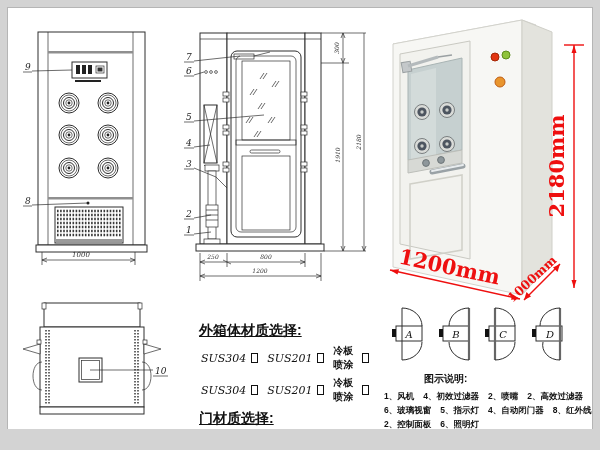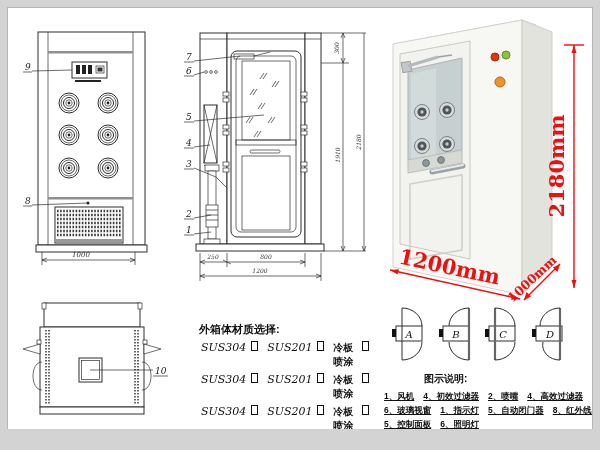--- a/index.html
+++ b/index.html
@@ -10,31 +10,31 @@
   svg{position:absolute;overflow:visible;}
   svg text{font-family:"DejaVu Serif","Liberation Serif",serif;}
   .callout{font-style:italic;font-size:9px;fill:#222;}
   .dim{font-style:italic;font-size:7px;fill:#333;}
   .dimsm{font-style:italic;font-size:6px;fill:#333;}
   .thin{stroke:#2e2e2e;stroke-width:1;fill:none;}
   .thin2{stroke:#2e2e2e;stroke-width:0.7;fill:none;}
   .fillw{fill:#ffffff;}
   
   #materials{position:absolute;left:197px;top:316px;width:172px;z-index:5;}
-  .mat-label{font-size:11px;font-weight:bold;color:#111;margin:6px 0 4px 2px;}
-  .mat-row{display:flex;margin:2px 0 4px 4px;}
+  .mat-label{font-size:14px;font-weight:bold;color:#111;margin:6px 0 4px 2px;text-decoration:underline;}
+  .mat-row{display:flex;align-items:center;margin:2px 0 4px 4px;}
   .sus{font-family:"DejaVu Serif","Liberation Serif",serif;font-style:italic;font-size:11px;color:#111;}
   .cjk-opt{font-size:10px;font-weight:bold;color:#111;}
   .cb{width:8px;height:8px;border:1.5px solid #111;margin-left:5px;margin-right:9px;background:#fff;}
   .cb:last-child{margin-right:0;}
   
   #legend{position:absolute;left:384px;top:372px;width:214px;z-index:5;}
   .legend-title{font-size:10px;font-weight:bold;color:#111;margin-bottom:3px;padding-left:40px;}
   .legend-row{font-size:8.5px;font-weight:bold;color:#111;line-height:14px;white-space:nowrap;}
-  .legend-row span{margin-right:9px;text-decoration:underline;}
+  .legend-row span{margin-right:9px;}
   .redtxt{font-family:"DejaVu Serif","Liberation Serif",serif;font-weight:bold;fill:#ee0f0f;}
 </style>
 </head>
 <body>
 <div id="page">
 
 <svg style="left:20px;top:25px" width="128" height="242" viewBox="0 0 128 242">
   <rect class="thin fillw" x="18" y="7" width="107" height="213"></rect>
   <line class="thin2" x1="28" y1="7" x2="28" y2="220"></line>
   <line class="thin2" x1="113" y1="7" x2="113" y2="220"></line>
@@ -380,20 +380,21 @@
         <span class="cb"></span>
   </div>
   <div class="mat-row">
     <span class="sus">SUS304</span>
         <span class="cb"></span>
     <span class="sus">SUS201</span>
         <span class="cb"></span>
     <span class="cjk-opt">冷板喷涂</span>
         <span class="cb"></span>
   </div>
+  <div class="mat-label">门材质选择:</div>
   <div class="mat-row">
     <span class="sus">SUS304</span>
         <span class="cb"></span>
     <span class="sus">SUS201</span>
         <span class="cb"></span>
     <span class="cjk-opt">冷板喷涂</span>
         <span class="cb"></span>
   </div>
 </div>
 
@@ -426,27 +427,27 @@
   <rect x="3" y="24" width="4" height="8" fill="#111"></rect>
   <line x1="31" y1="3" x2="31" y2="55" stroke="#666" stroke-width="2.2"></line>
   <path class="thin" d="M31 3 A 20 18 0 0 0 11 21"></path>
   <path class="thin" d="M31 55 A 17 15 0 0 1 14 37"></path>
   <text x="21" y="32.5" text-anchor="middle" font-size="10" font-style="italic" fill="#111">D</text>
 </svg>
 
 <div id="legend">
   <div class="legend-title">图示说明:</div>
   <div class="legend-row">
-    <span>1、风机</span><span>4、初效过滤器</span><span>2、喷嘴</span><span>4、高效过滤器</span>
+    <span>1、风机</span><span>4、初效过滤器</span><span>2、喷嘴</span><span>2、高效过滤器</span>
   </div>
   <div class="legend-row">
-    <span>6、玻璃视窗</span><span>1、指示灯</span><span>5、自动闭门器</span><span>8、红外线感应器</span>
+    <span>6、玻璃视窗</span><span>5、指示灯</span><span>4、自动闭门器</span><span>8、红外线感应器</span>
   </div>
   <div class="legend-row">
-    <span>5、控制面板</span><span>6、照明灯</span>
+    <span>2、控制面板</span><span>6、照明灯</span>
   </div>
 </div>
 
 <div class="mat" style="left:0;top:0;width:600px;height:7px"></div>
 <div class="mat" style="left:0;top:0;width:7px;height:450px"></div>
 <div class="mat" style="left:593px;top:0;width:7px;height:450px"></div>
 <div class="mat" style="left:0;top:429px;width:600px;height:21px"></div>
 <div class="inner-line"></div>
 
 </div>

